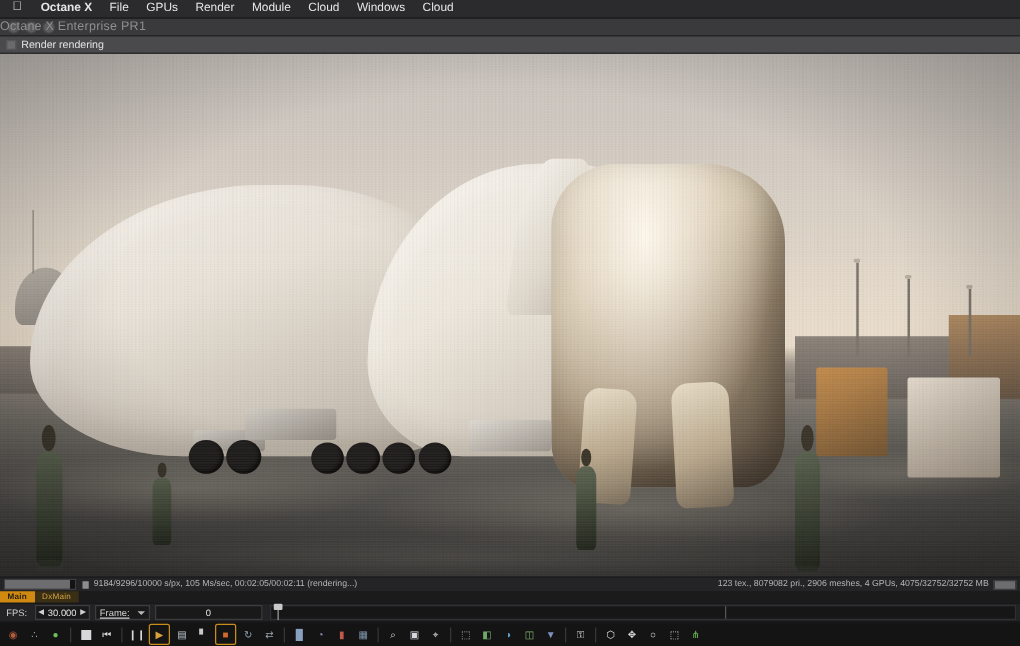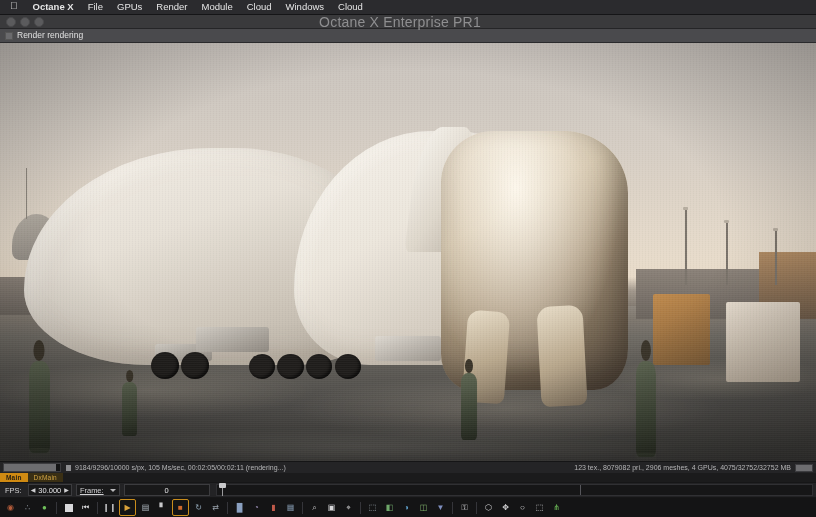--- a/index.html
+++ b/index.html
@@ -26,22 +26,22 @@
 
   
   .titlebar{
     height:13px;background:#3a3a3c;display:flex;align-items:center;
     position:relative;border-bottom:1px solid #252527;
   }
   .lights{display:flex;gap:4px;padding-left:6px;}
   .light{width:8px;height:8px;border-radius:50%;background:#5b5b5d;
          border:1px solid #4a4a4c;}
   .win-title{
-    position:absolute;left:0;right:16px;text-align:center;
-    color:#8e8e90;font-size:14px;letter-spacing:.2px;
+    position:absolute;left:0;right:16px;
+    color:#8e8e90;font-size:10px;letter-spacing:.2px;
   }
 
   
   .tabstrip{
     height:13px;background:#4a4a4d;display:flex;align-items:center;
     padding-left:3px;border-bottom:1px solid #2a2a2c;
   }
   .vp-tab{
     display:flex;align-items:center;gap:4px;
     color:#e2e2e2;font-size:8.5px;padding:0 6px 0 2px;line-height:13px;

